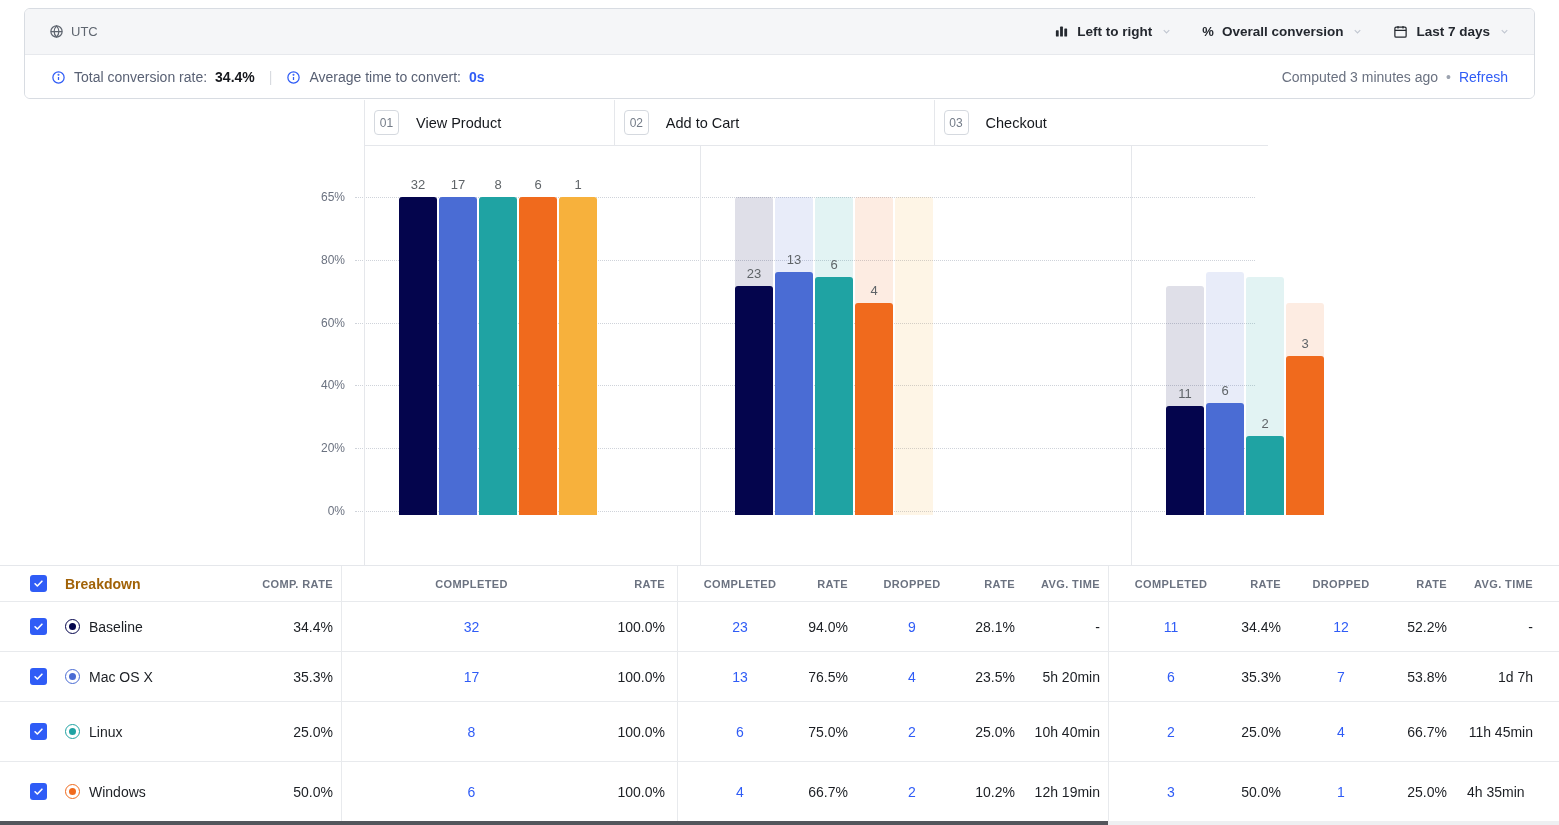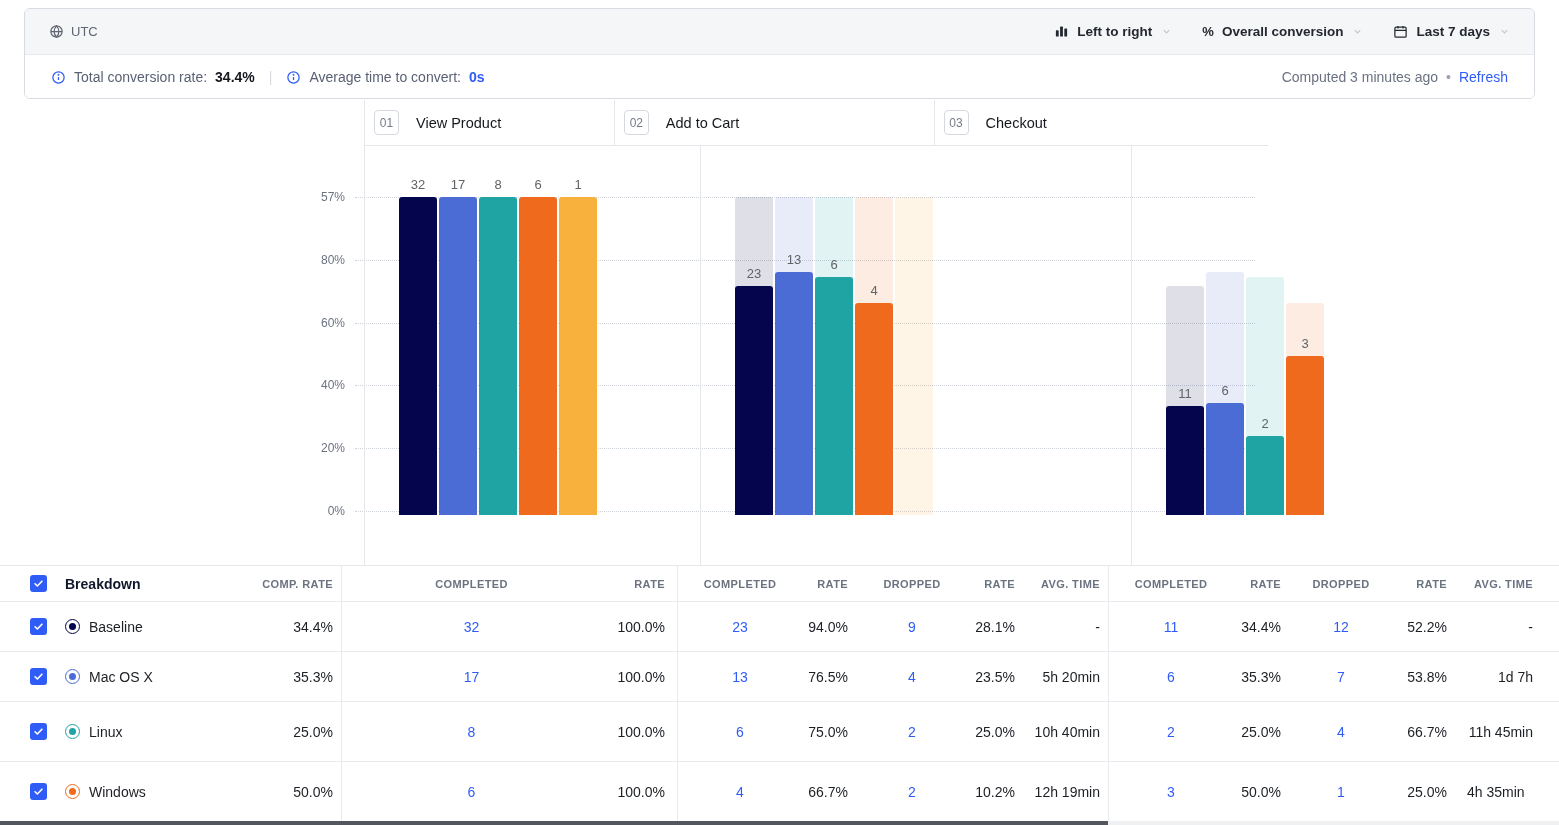--- a/index.html
+++ b/index.html
@@ -61,21 +61,21 @@
     position: absolute; width: 100%; text-align: center; font-size: 13px;
     color: #5f6468; white-space: nowrap; line-height: 15px;
   }
 
   
   .table { position: absolute; top: 565px; left: 0; width: 1559px; border-top: 1px solid #e5e7eb; }
   .t-row { display: flex; border-bottom: 1px solid #e8eaed; background: #fff; }
   .t-head { height: 36px; }
   .t-cell { display: flex; align-items: center; align-self: stretch; flex: 0 0 auto; }
   .lbl { font-size: 11px; font-weight: 700; color: #6b7280; letter-spacing: .4px; text-transform: uppercase; white-space: nowrap; }
-  .breakdown-h { font-size: 14px; font-weight: 700; color: #0f172a; }
+  .breakdown-h { font-size: 14px; font-weight: 700; color: #a16207; }
   .group-start { border-left: 1px solid #e8eaed; }
   .checkbox {
     width: 17px; height: 17px; border-radius: 3px; background: var(--accent);
     display: flex; align-items: center; justify-content: center; cursor: pointer; flex: none;
   }
   .sdot {
     width: 15px; height: 15px; border-radius: 50%; border: 1.5px solid var(--c);
     display: flex; align-items: center; justify-content: center; margin-right: 9px; cursor: pointer; flex: none;
   }
   .sdot::after { content: ""; width: 7px; height: 7px; border-radius: 50%; background: var(--c); }
@@ -189,21 +189,21 @@
         <span class="badge">02</span>
         <span class="sname">Add to Cart</span>
       </div>
       <div class="step-h" style="width:451px">
         <span class="badge">03</span>
         <span class="sname">Checkout</span>
       </div>
     </div>
 
   <div class="gridline" style="top: 97px;"></div>
-      <div class="ylabel" style="top: 89px;">57%</div>
+      <div class="ylabel" style="top: 89px;">65%</div>
       <div class="gridline" style="top: 159.8px;"></div>
       <div class="ylabel" style="top: 151.8px;">80%</div>
       <div class="gridline" style="top: 222.6px;"></div>
       <div class="ylabel" style="top: 214.6px;">60%</div>
       <div class="gridline" style="top: 285.4px;"></div>
       <div class="ylabel" style="top: 277.4px;">40%</div>
       <div class="gridline" style="top: 348.2px;"></div>
       <div class="ylabel" style="top: 340.2px;">20%</div>
       <div class="gridline" style="top: 411px;"></div>
       <div class="ylabel" style="top: 403px;">0%</div>

